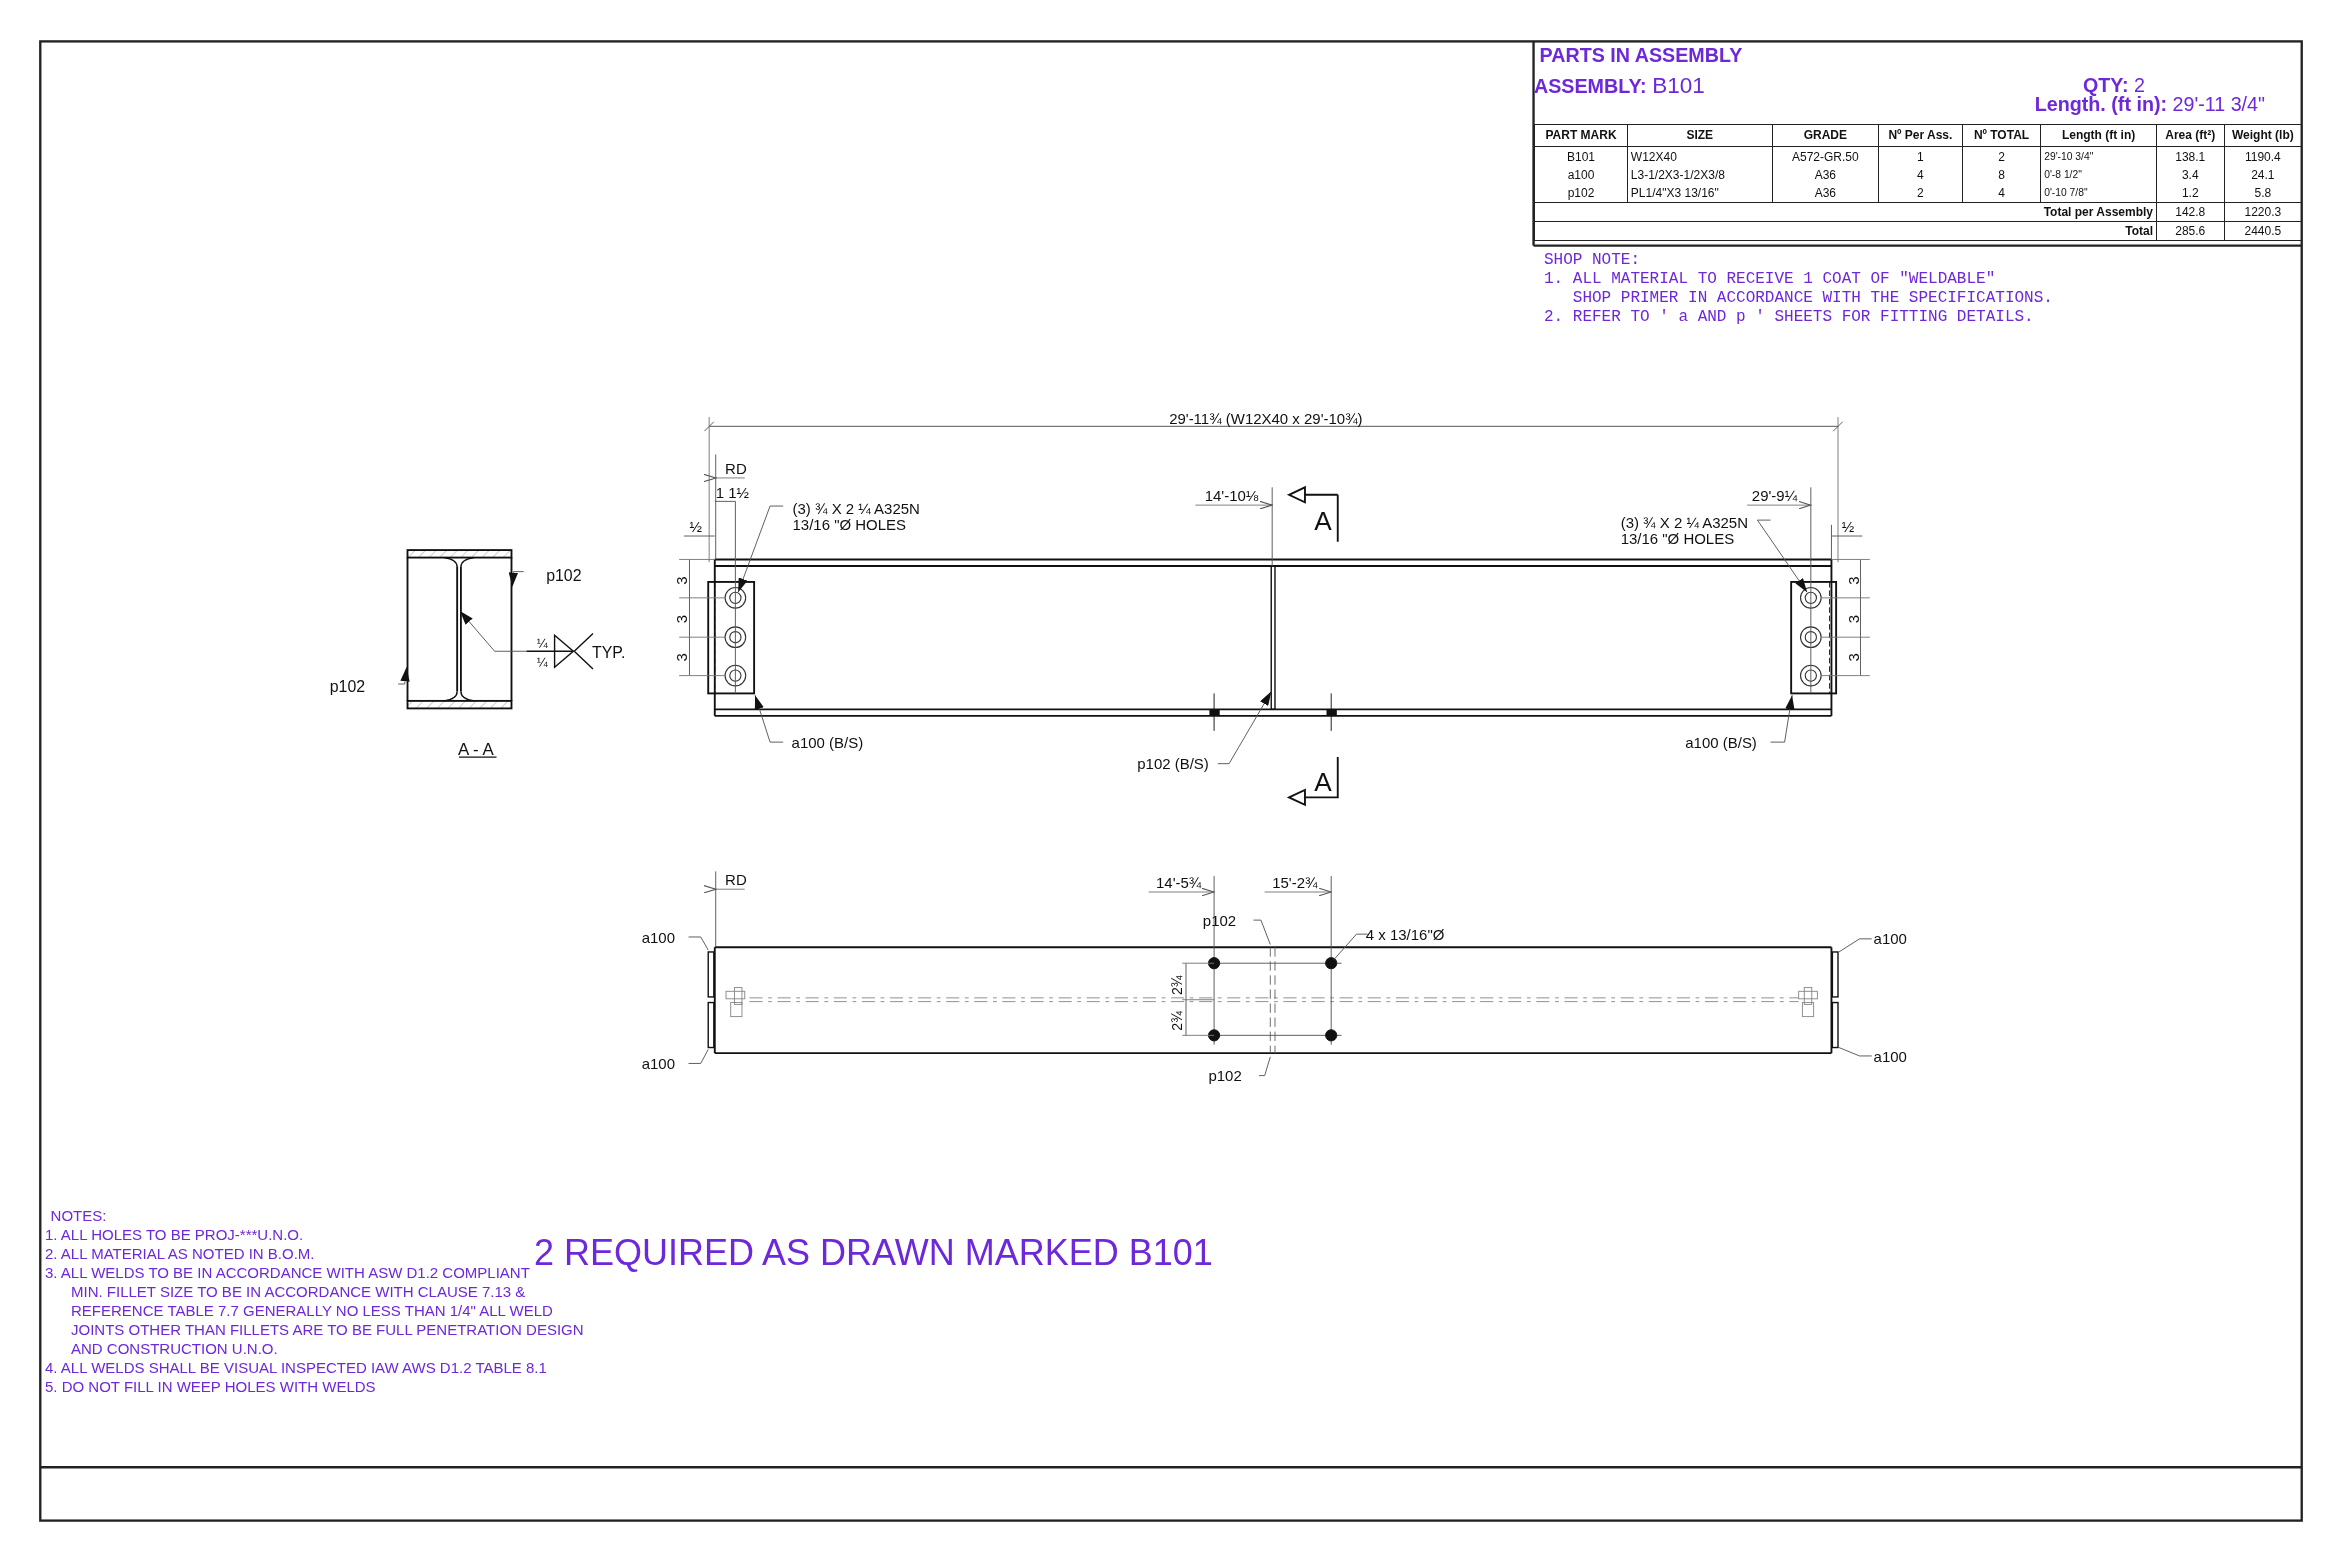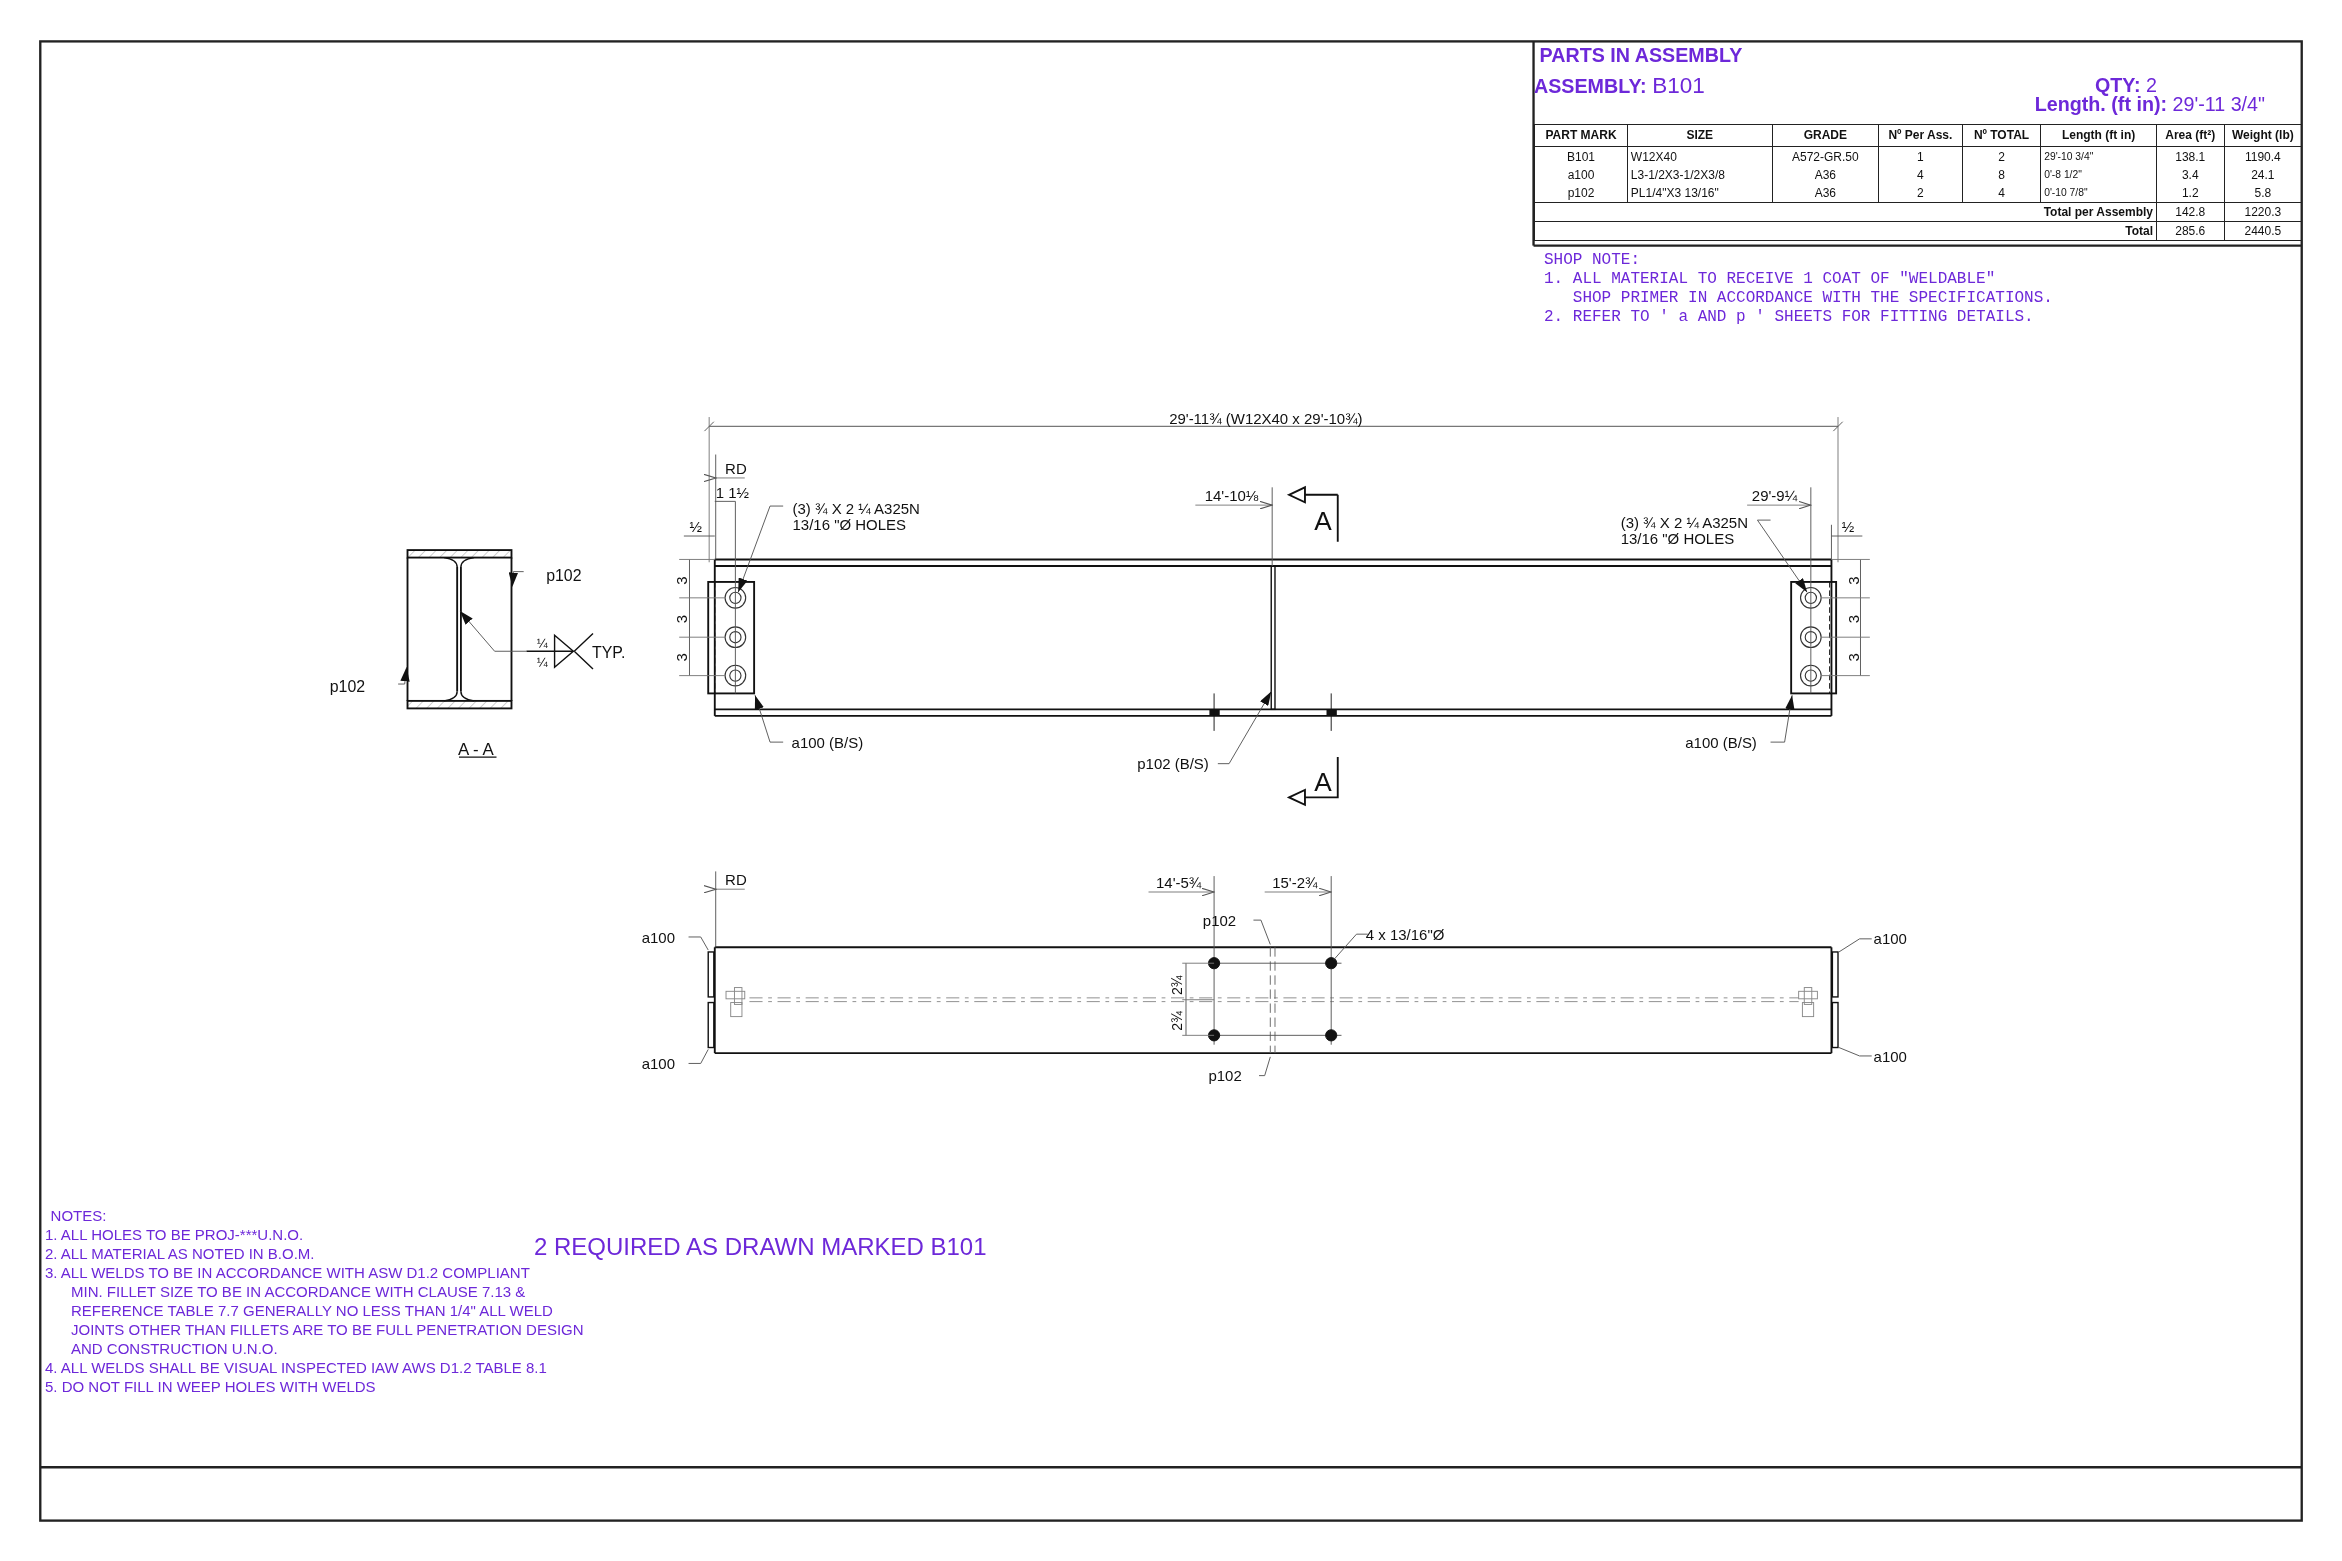--- a/index.html
+++ b/index.html
@@ -8,21 +8,21 @@
   #sheet { position: absolute; left: 0; top: 0; width: 2342px; height: 1562px; }
   .txt { position: absolute; white-space: nowrap; font-family: "Liberation Sans", sans-serif; color: #6d28d9; line-height: 1; }
   .svgtxt { font-family: "Liberation Sans", sans-serif; fill: #111; }
 
   
   #parts { position: absolute; left: 1534px; top: 42px; width: 768px; }
   #parts .title { position: absolute; left: 5.6px; top: 3.7px; font-size: 19.7px; font-weight: bold; }
   #parts .asm   { position: absolute; left: 0; top: 33px; font-size: 19.7px; }
   #parts .asm b { font-weight: bold; }
   #parts .asm span.v { font-size: 22.5px; }
-  #parts .qty   { position: absolute; left: 0; width: 611px; text-align: right; top: 34px; font-size: 19.7px; padding-left: 12px; }
+  #parts .qty   { position: absolute; left: 0; width: 611px; text-align: right; top: 34px; font-size: 19.7px; }
   #parts .len   { position: absolute; left: 0; width: 731px; text-align: right; top: 53px; font-size: 19.7px; }
   #parts b { font-weight: bold; }
   table.bom { position: absolute; left: 0; top: 82px; border-collapse: collapse; font-size: 12px; table-layout: fixed; }
   table.bom th, table.bom td { padding: 0 2.8px; height: 18px; line-height: 18px; white-space: nowrap; overflow: hidden; }
   table.bom th { font-weight: bold; border: 1.9px solid #222; height: 20.6px; }
   table.bom td { border-left: 1.9px solid #222; border-right: 1.9px solid #222; text-align: center; }
   table.bom td.l { text-align: left; }
   table.bom td.sm { text-align: left; font-size: 10.3px; }
   table.bom tr.first td { padding-top: 1.9px; }
   table.bom tr.last td { border-bottom: 1.9px solid #222; }
@@ -31,21 +31,21 @@
   table.bom tr.t1 td { border-bottom: 0.9px solid #222; margin-top: 8px; }
   table.bom tr.t2 td { border-bottom: 1.9px solid #222; margin-top: 42px; }
 
   .shop { position: absolute; left: 1544px; top: 251px; font-size: 16px; line-height: 19px; font-family: Liberation Mono, monospace; }
   .shop div { white-space: nowrap; }
 
   .notes { position: absolute; left: 45px; top: 1206px; font-size: 15px; line-height: 19px; }
   .notes div { white-space: nowrap; }
   .notes .ind { padding-left: 26px; }
 
-  .req { position: absolute; left: 534px; top: 1235px; font-size: 24px; }
+  .req { position: absolute; left: 534px; top: 1235px; font-size: 36px; }
 </style>
 </head>
 <body>
 
 <svg id="sheet" viewBox="0 0 2500 1667" xmlns="http://www.w3.org/2000/svg">
   <defs>
     <marker id="arrowOpen" markerWidth="14" markerHeight="8" refX="13" refY="4" orient="auto" markerUnits="userSpaceOnUse">
       <path d="M0,0 L13,4 L0,8" fill="none" stroke="#555" stroke-width="1.2"></path>
     </marker>
     <marker id="arrowSolid" markerWidth="16" markerHeight="10" refX="15" refY="5" orient="auto" markerUnits="userSpaceOnUse">

